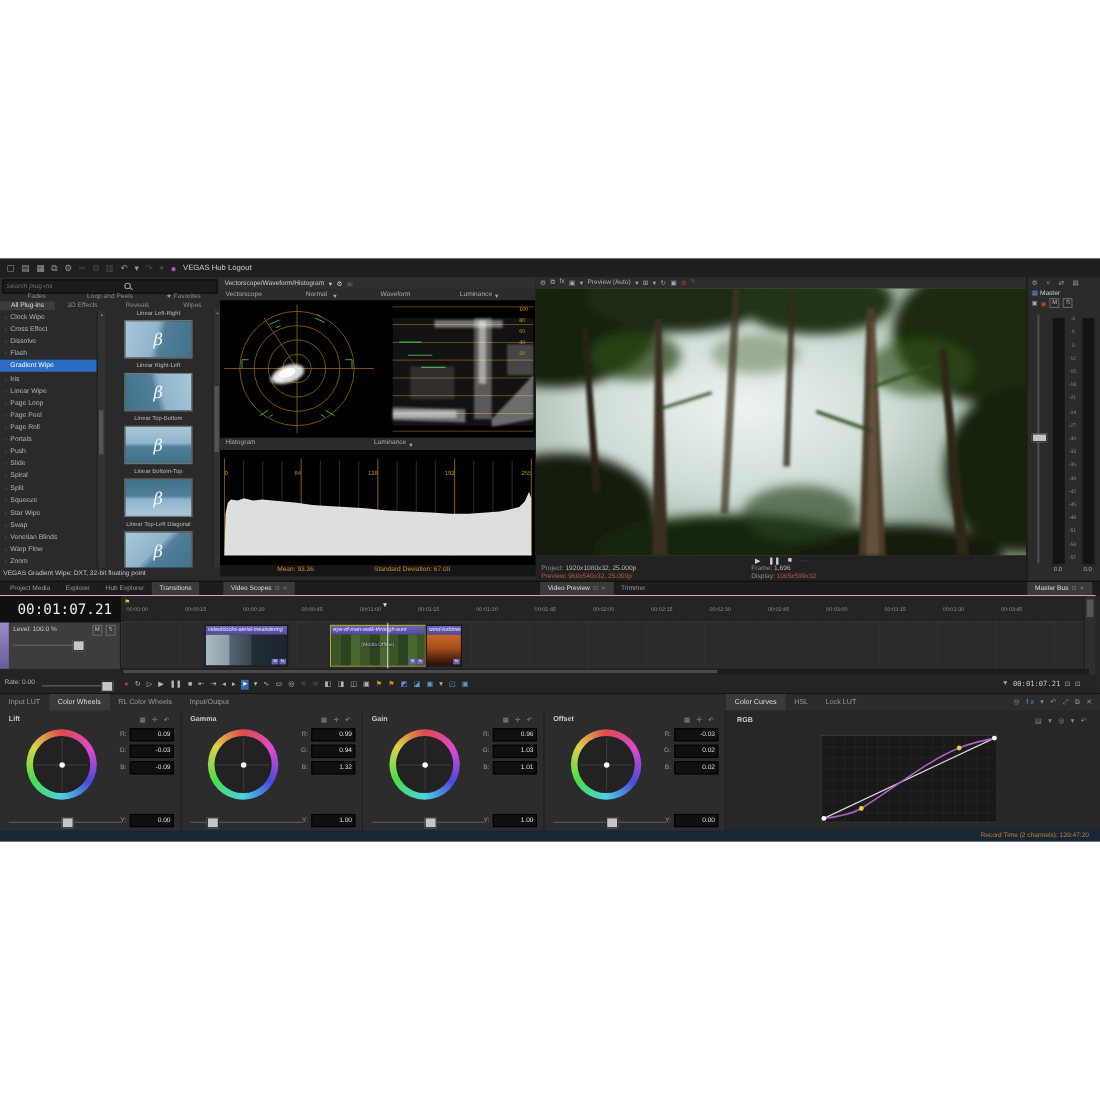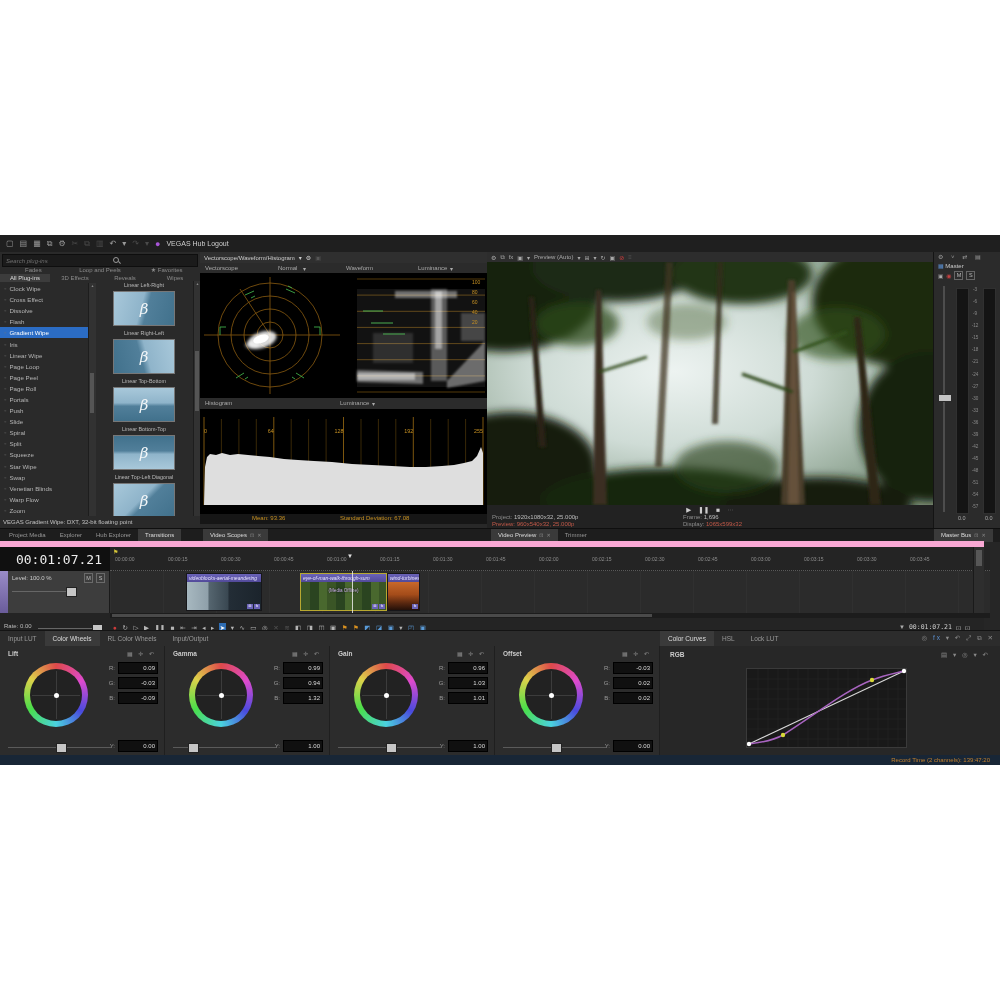--- a/index.html
+++ b/index.html
@@ -89,21 +89,21 @@
   .mvals span{position:absolute}
 
   
   .dock{position:absolute;top:293px;left:0;right:0;height:13px;background:#1d1d1d;border-top:1px solid #0f0f0f;font-size:6px;color:#979797}
   .dock .grp{position:absolute;top:0;height:13px;display:flex}
   .dock .dtab{padding:0 7px;line-height:13px;white-space:nowrap}
   .dock .dtab.active{background:#3a3a3a;color:#ddd}
   .dock .mini{font-size:5px;color:#888;margin-left:3px}
 
   
-  .tl{position:absolute;top:306px;left:0;right:16px;height:89px;background:#242424;border-top:6px solid #f9a8d4}
+  .tl{position:absolute;top:306px;left:0;right:4px;height:89px;background:#242424;border-top:1px solid #f9a8d4}
   .tcbox{position:absolute;top:0;left:0;width:110px;height:24px;background:#101010;display:flex;align-items:center;justify-content:flex-end;padding-right:8px;box-sizing:border-box}
   .tcbig{font-family:"DejaVu Sans Mono",monospace;font-size:13px;color:#ececec}
   .ruler{position:absolute;top:0;left:110px;width:880px;height:24px;background:#242424;border-bottom:1px dotted #5a5a5a;box-sizing:border-box;overflow:hidden}
   .rmarks{position:absolute;left:5px;top:9px;display:flex}
   .rmarks span{flex:none;width:53px;font-size:5px;color:#8d8d8d;white-space:nowrap}
   .marker-flag{position:absolute;left:3px;top:1px;color:#d8c838;font-size:6px}
   .phead{position:absolute;left:237px;top:6px;color:#e0e0e0;font-size:6px}
   .thead{position:absolute;top:24px;left:0;width:110px;height:42px;background:#3d3d3d;border-right:1px solid #1a1a1a;box-sizing:border-box}
   .tstrip{position:absolute;left:0;top:0;width:8px;height:42px;background:linear-gradient(180deg,#9a8cc8,#6a5c9a)}
   .lvl{position:absolute;left:12px;top:4px;font-size:6px;color:#ccc}

